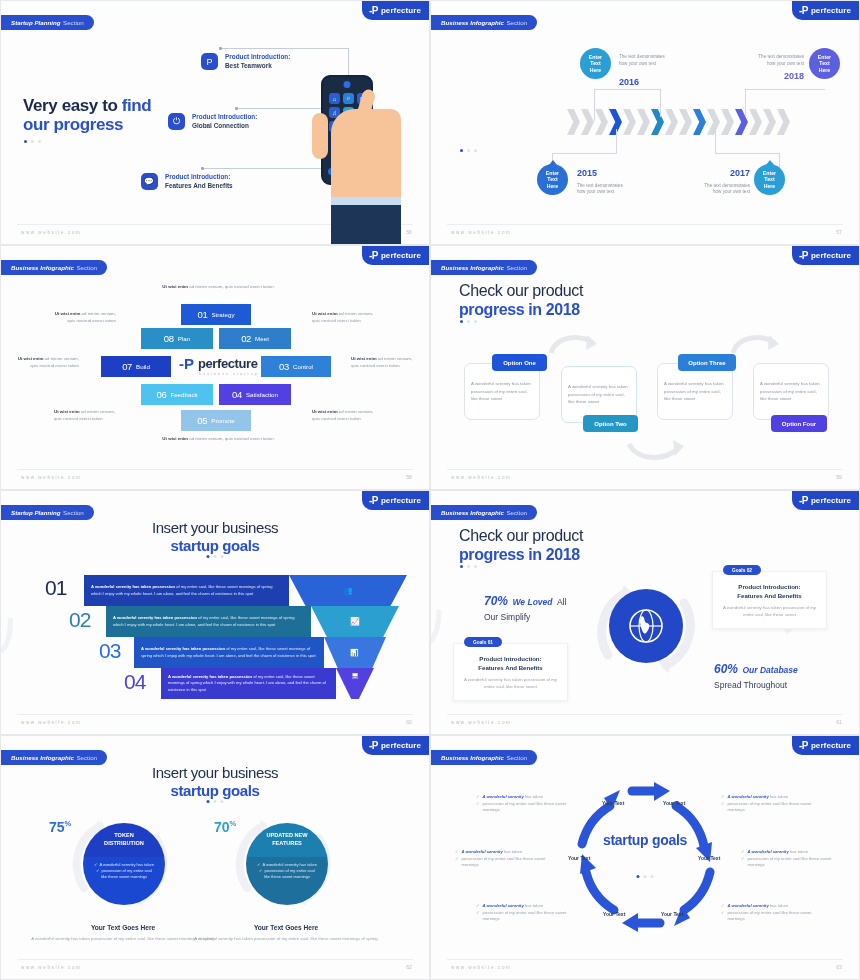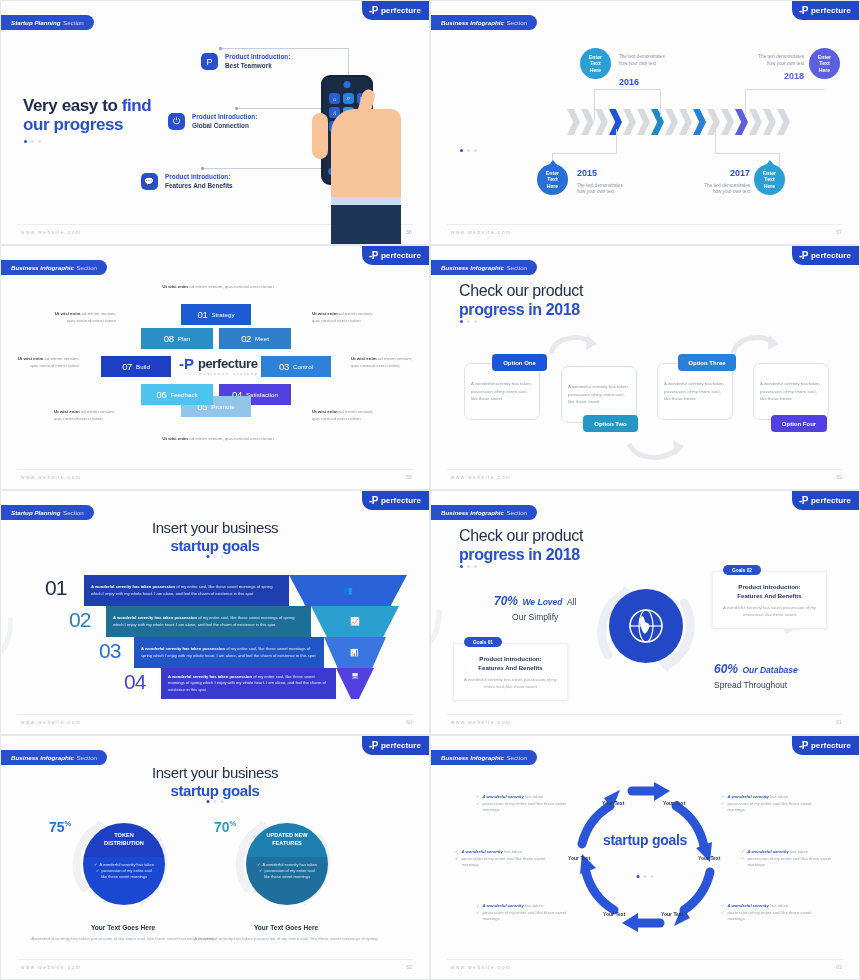--- a/index.html
+++ b/index.html
@@ -440,21 +440,21 @@
         <span class="lb">Meet</span>
       </div>
       <div class="seg" style="left:160px;top:52px;width:70px;background:#2f80d8;justify-content:center;">
         <span class="n">03</span>
         <span class="lb">Control</span>
       </div>
       <div class="seg" style="left:118px;top:80px;width:72px;background:#5340e0;justify-content:center;">
         <span class="n">04</span>
         <span class="lb">Satisfaction</span>
       </div>
-      <div class="seg" style="left:80px;top:92px;width:70px;background:#93c4ea;justify-content:center;">
+      <div class="seg" style="left:80px;top:106px;width:70px;background:#93c4ea;justify-content:center;">
         <span class="n">05</span>
         <span class="lb">Promote</span>
       </div>
       <div class="seg" style="left:40px;top:80px;width:72px;background:#4fc3f0;justify-content:center;">
         <span class="n">06</span>
         <span class="lb">Feedback</span>
       </div>
       <div class="seg" style="left:0px;top:52px;width:70px;background:#1c3fc4;justify-content:center;">
         <span class="n">07</span>
         <span class="lb">Build</span>
@@ -654,21 +654,21 @@
       <p>A wonderful serenity has taken possession of my entire soul, like these sweet</p>
     </div>
 
     <div class="g-card" style="left:281px;top:80px;">
       <div class="g-tab">Goals 02</div>
       <h4 style="white-space:pre-line;">Product Introduction:
 Features And Benefits</h4>
       <p>A wonderful serenity has taken possession of my entire soul, like these sweet</p>
     </div>
 
-    <div class="g-stat" style="left:63px;top:100px;text-align:center;">
+    <div class="g-stat" style="left:53px;top:100px;">
       <span class="pc">70%</span>
       <span class="em">We Loved</span>
       <span class="pl"> All</span>
       <span class="l2">Our Simplify</span>
     </div>
 
     <div class="g-stat" style="left:283px;top:168px;">
       <span class="pc">60%</span>
       <span class="em">Our Database</span>
       <span class="l2">Spread Throughout</span>

